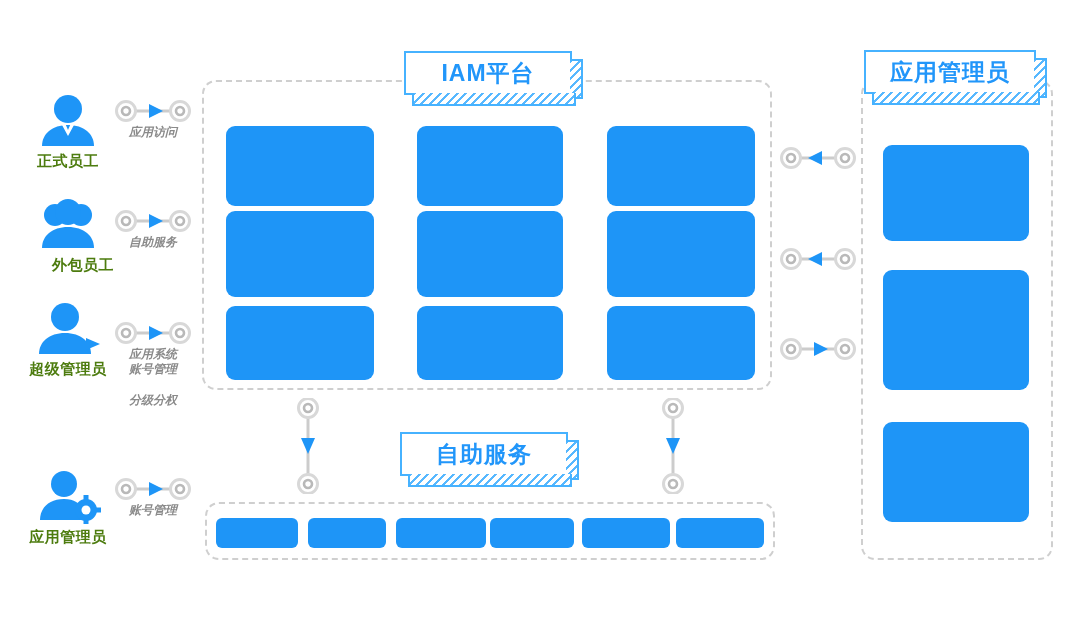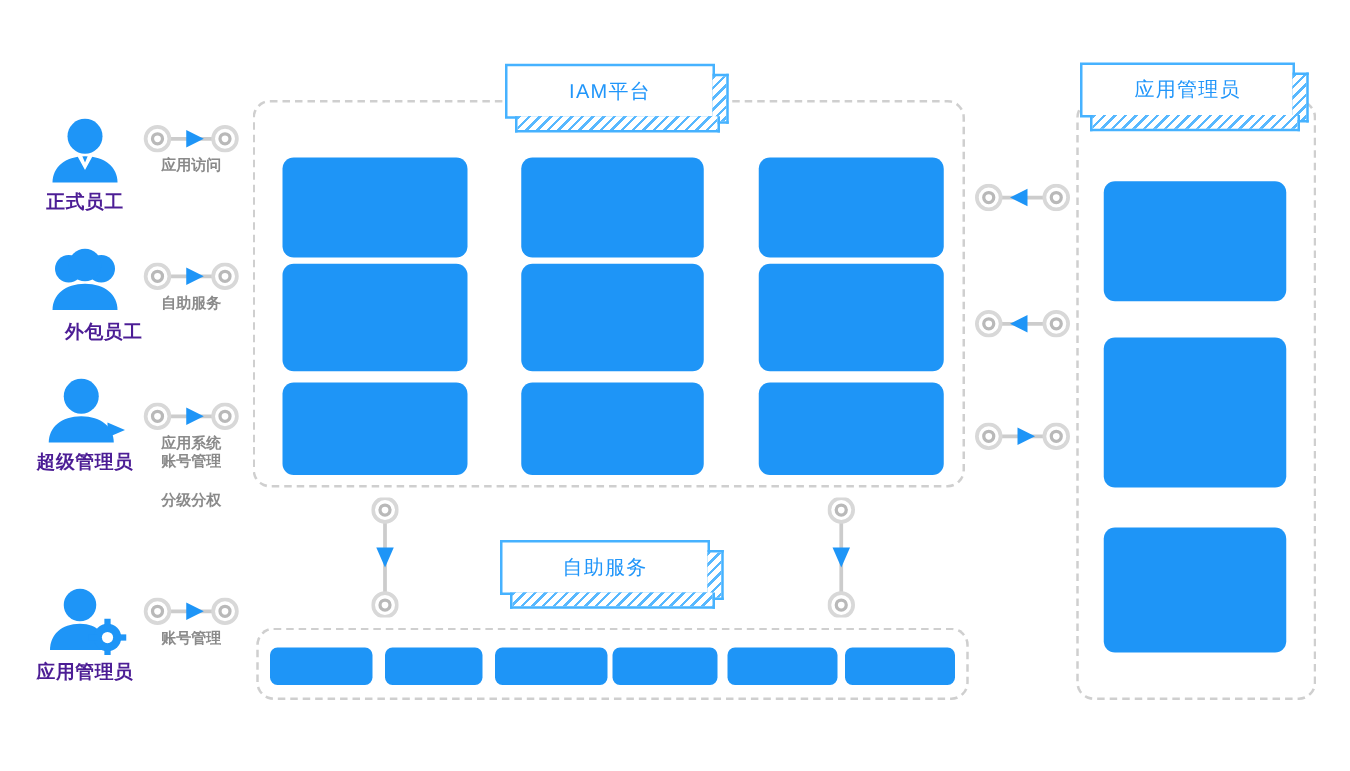--- a/index.html
+++ b/index.html
@@ -15,39 +15,40 @@
   .persona {
     position: absolute;
     width: 92px;
     text-align: center;
   }
   .persona-icon { width: 92px; height: 56px; display: block; }
   .persona-label {
     margin-top: 4px;
     font-size: 15px;
     font-weight: 700;
-    color: #4c1d95;
+    color: #4d7c0f;
     letter-spacing: 0.5px;
     white-space: nowrap;
   }
 
   
   .connector {
     position: absolute;
     width: 80px;
     text-align: center;
   }
   .conn-graphic { display: block; width: 80px; height: 22px; }
   .conn-label {
     margin-top: 3px;
     font-size: 12px;
     font-weight: 700;
     color: #8a8a8a;
     line-height: 15px;
     white-space: nowrap;
+    font-style: italic;
   }
 
   
   .vconn { position: absolute; width: 22px; }
 
   
   .dashed-box {
     position: absolute;
     border: 2px dashed #cfcfcf;
     border-radius: 14px;
@@ -56,22 +57,22 @@
 
   
   .banner {
     position: absolute;
     display: flex;
     align-items: center;
     justify-content: center;
     background: #ffffff;
     border: 2px solid #46b2ff;
     color: #2196FA;
-    font-size: 16px;
-    font-weight: 400;
+    font-size: 23px;
+    font-weight: 700;
     letter-spacing: 1px;
     z-index: 5;
   }
   .banner .hatch-right {
     position: absolute;
     top: 6px; left: 100%;
     width: 13px; height: 100%;
     background-image: repeating-linear-gradient(135deg,
         #57b8ff 0px, #57b8ff 2px, #ffffff 2px, #ffffff 6px);
     border: 2px solid #46b2ff;

